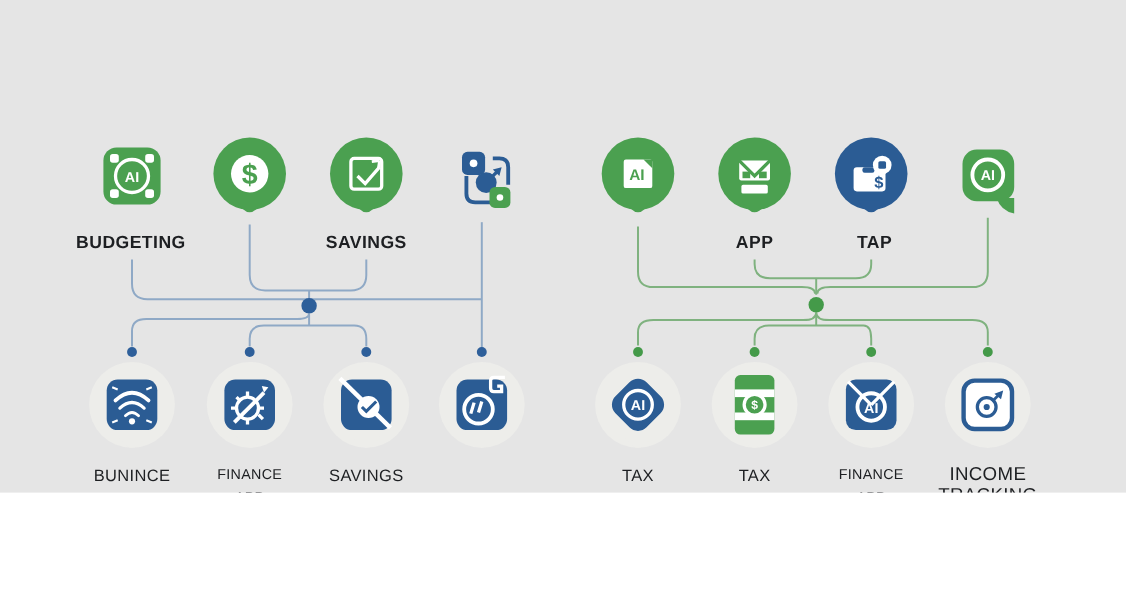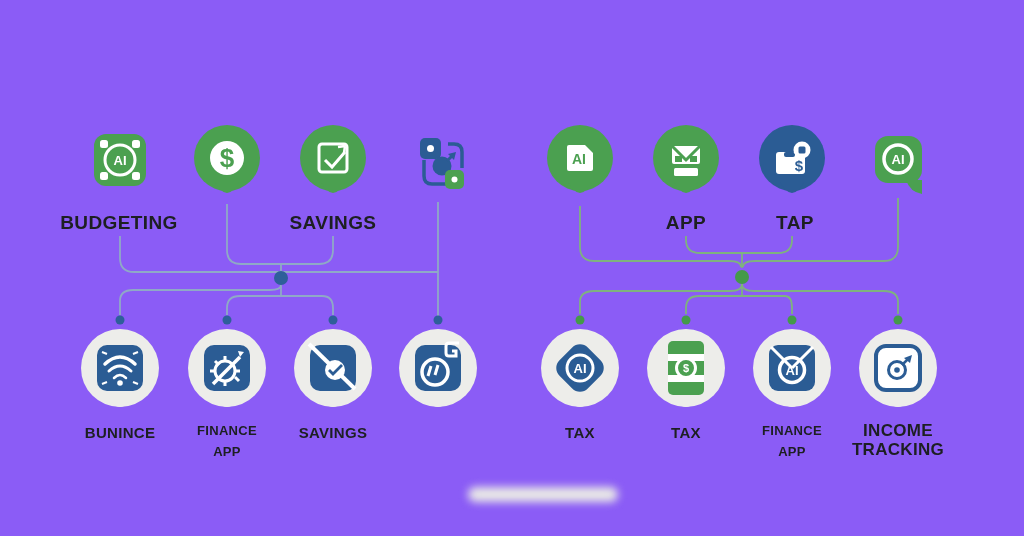--- a/index.html
+++ b/index.html
@@ -1,23 +1,23 @@
 <!DOCTYPE html>
 <html><head>
 <meta charset="utf-8">
 <style>
   html,body{margin:0;padding:0;background:#ffffff;}
-  .canvas{position:relative;width:1024px;height:536px;background:#8b5cf6;overflow:hidden;
+  .canvas{position:relative;width:1024px;height:448px;background:#e5e5e5;overflow:hidden;
           font-family:"Liberation Sans",sans-serif;}
   .top-icon{position:absolute;width:80px;height:92px;top:122px;}
   .bot-node{position:absolute;width:84px;height:96px;top:327px;}
   .lines{position:absolute;left:0;top:0;width:1024px;height:536px;}
   .top-label{position:absolute;top:212px;width:150px;text-align:center;font-weight:bold;
-             font-size:19px;letter-spacing:.4px;color:#1d1f22;}
-  .bot-label{position:absolute;width:150px;text-align:center;font-weight:bold;
+             font-size:16px;letter-spacing:.4px;color:#1d1f22;}
+  .bot-label{position:absolute;width:150px;text-align:center;font-weight:normal;
              letter-spacing:.3px;color:#1d1f22;white-space:pre-line;}
   .f15{font-size:15px;line-height:19px;top:423px;}
   .f15t{font-size:17px;line-height:19px;top:421px;}
   .f13{font-size:13px;line-height:21px;top:420px;}
   .smudge{position:absolute;left:468px;top:487px;width:150px;height:15px;background:#e9e9e6;
           border-radius:8px;filter:blur(4px);}
   svg text{font-family:"Liberation Sans",sans-serif;}
 </style>
 </head>
 <body>

